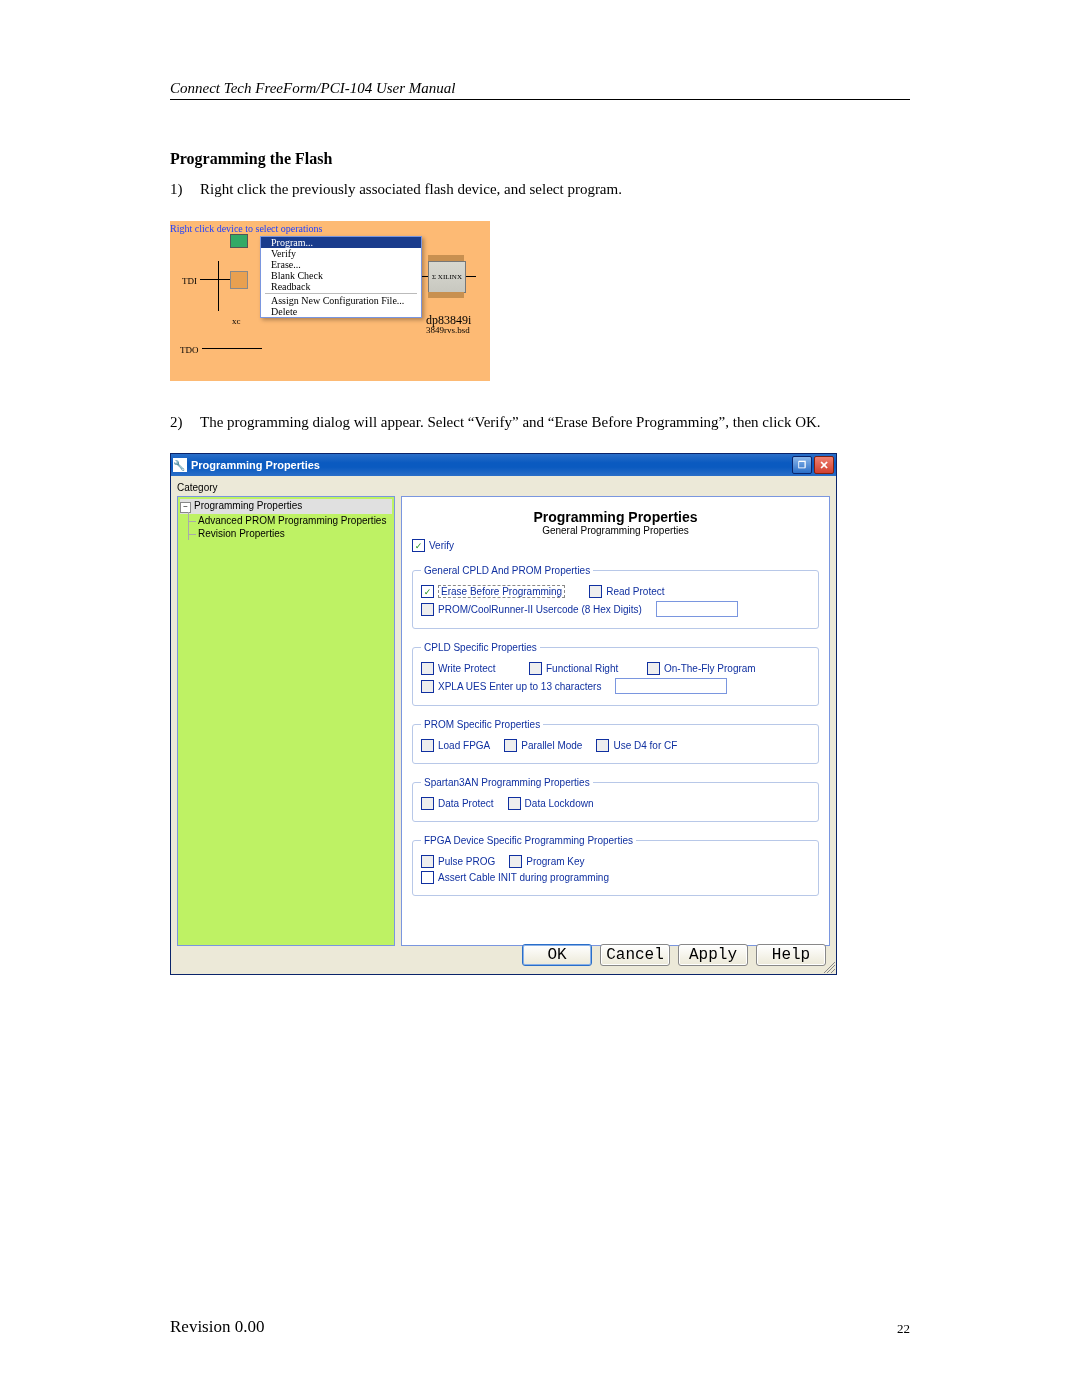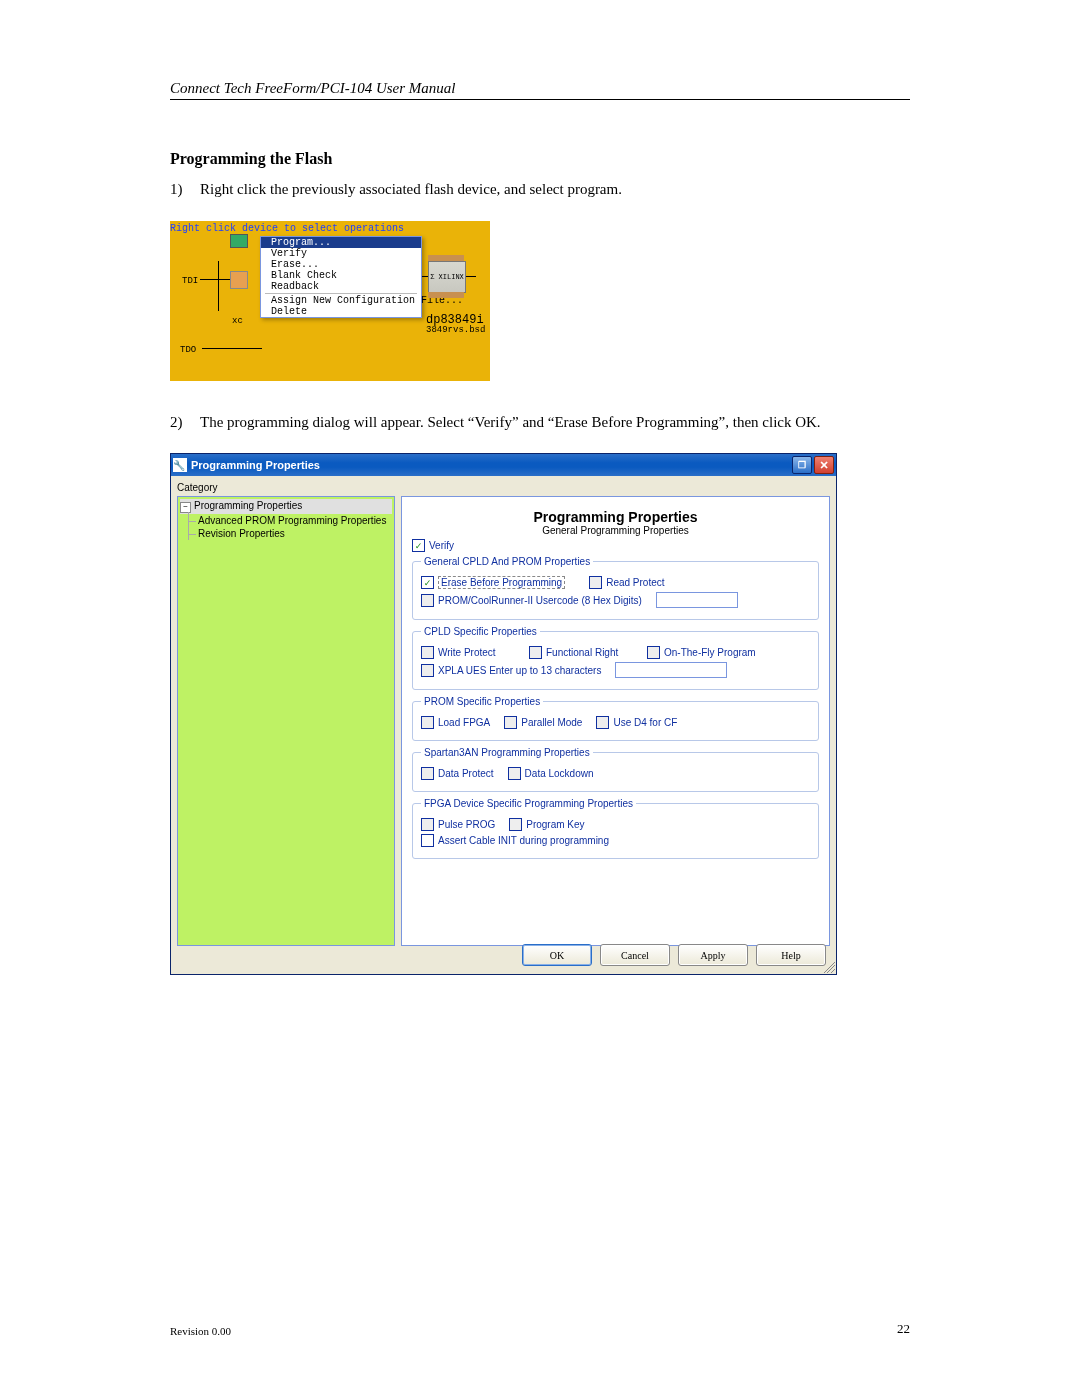--- a/index.html
+++ b/index.html
@@ -2,25 +2,25 @@
 <html><head>
 <meta charset="utf-8">
 <style>
   body{margin:0;background:#fff;font-family:"Times New Roman",serif;color:#000;font-size:15px}
   .page{width:1080px;height:1397px;position:relative;box-sizing:border-box;padding:80px 170px 0 170px}
   .hdr{font-style:italic;font-size:15px;border-bottom:1px solid #000;padding-bottom:2px;margin-bottom:50px}
   .section-title{font-weight:bold;font-size:16px;margin-bottom:10px}
   .step{display:flex;margin-bottom:20px;line-height:1.5}
   .step-num{width:30px;flex:0 0 30px}
   .step-txt{flex:1}
-  .ftr-left{position:absolute;left:170px;bottom:60px;font-size:11px}
+  .ftr-left{position:absolute;left:170px;bottom:60px;font-size:17px}
   .ftr-right{position:absolute;right:170px;bottom:60px;font-size:13px}
 
   
-  .shot1{width:320px;height:160px;background:#eab308;font-family:Liberation Mono, monospace;font-size:10px;color:#000;position:relative;margin-bottom:30px}
+  .shot1{width:320px;height:160px;background:#fdba74;font-family:Liberation Serif, serif;font-size:10px;color:#000;position:relative;margin-bottom:30px}
   .shot1 .hint{color:#2040ff;font-size:10px;position:absolute;left:0;top:2px}
   .shot1 .tdi{position:absolute;left:12px;top:55px;font-size:9px}
   .shot1 .tdo{position:absolute;left:10px;top:124px;font-size:9px}
   .shot1 .line1{position:absolute;left:30px;top:58px;width:30px;height:1px;background:#000}
   .shot1 .line2{position:absolute;left:48px;top:40px;width:1px;height:50px;background:#000}
   .shot1 .line3{position:absolute;left:32px;top:127px;width:60px;height:1px;background:#000}
   .shot1 .chip-sm{position:absolute;left:60px;top:50px;width:16px;height:16px;background:#e8a050;border:1px solid #888}
   .shot1 .chip-chip{position:absolute;left:60px;top:13px;width:16px;height:12px;background:#3a6;border:1px solid #555}
   .shot1 .xc{position:absolute;left:62px;top:95px;font-size:9px}
   .shot1 .menu{position:absolute;left:90px;top:15px;width:160px;background:#fff;border:1px solid #7a96df;box-shadow:2px 2px 4px rgba(0,0,0,.3)}
@@ -51,27 +51,27 @@
   .tree-exp{display:inline-block;width:9px;height:9px;border:1px solid #888;font-size:8px;line-height:8px;text-align:center;margin-right:3px;background:#fff}
   .tree-child{padding-left:18px;position:relative}
   .tree-child::before{content:"";position:absolute;left:8px;top:7px;width:8px;height:1px;background:#aaa}
   .tree-line{position:absolute;left:8px;top:0;width:1px;height:28px;background:#aaa}
   .right-pane{position:absolute;left:230px;top:20px;right:6px;height:450px;background:#fff;border:1px solid #7a96df;padding:8px 10px;box-sizing:border-box;color:#1030a0}
   .rp-title{text-align:center;color:#000;font-weight:bold;font-size:14px;margin-top:4px}
   .rp-sub{text-align:center;color:#000;font-size:10px;margin-bottom:0}
   .chk{display:inline-flex;align-items:center;margin-right:8px}
   .chk-box{width:11px;height:11px;border:1px solid #1030a0;margin-right:4px;display:flex;align-items:center;justify-content:center;font-size:9px;color:#1a8a1a;background:#fff;flex:0 0 11px}
   .chk-box.off{color:transparent;background:#eee}
-  fieldset.grp{border:1px solid #b8c8e8;border-radius:3px;margin:4px 0 6px 0;padding:6px 24px 8px 8px}
+  fieldset.grp{border:1px solid #b8c8e8;border-radius:3px;margin:13px 0 6px 0;padding:6px 24px 8px 8px}
   fieldset.grp legend{color:#1030a0;font-size:10px;padding:0 3px}
   .row{margin:3px 0;display:flex;align-items:center;flex-wrap:wrap}
   .txt-in{border:1px solid #7a96df;height:14px;background:#fff;display:inline-block}
   .dash-box{border:1px dashed #888;padding:0 2px}
   .btns{position:absolute;right:10px;bottom:8px;display:flex;gap:8px}
-  .winbtn{width:68px;height:20px;background:linear-gradient(#fff,#ece9d8);border:1px solid #888;border-radius:3px;font-size:10px;font-family:Liberation Serif, serif;display:flex;align-items:center;justify-content:center;box-shadow:inset 0 0 0 1px #fff}
+  .winbtn{width:68px;height:20px;background:linear-gradient(#fff,#ece9d8);border:1px solid #888;border-radius:3px;font-size:16px;font-family:Liberation Mono, monospace;display:flex;align-items:center;justify-content:center;box-shadow:inset 0 0 0 1px #fff}
   .winbtn.default{border:1px solid #2a6ec8;box-shadow:0 0 0 1px #88b0e8 inset}
   .resize{position:absolute;right:1px;bottom:1px;width:12px;height:12px;background:
     linear-gradient(135deg,transparent 0 50%,#888 50% 55%,transparent 55% 65%,#888 65% 70%,transparent 70% 80%,#888 80% 85%,transparent 85%)}
 </style>
 </head>
 <body>
 
 <div class="page">
 
   <div class="hdr">Connect Tech FreeForm/PCI-104 User Manual</div>

